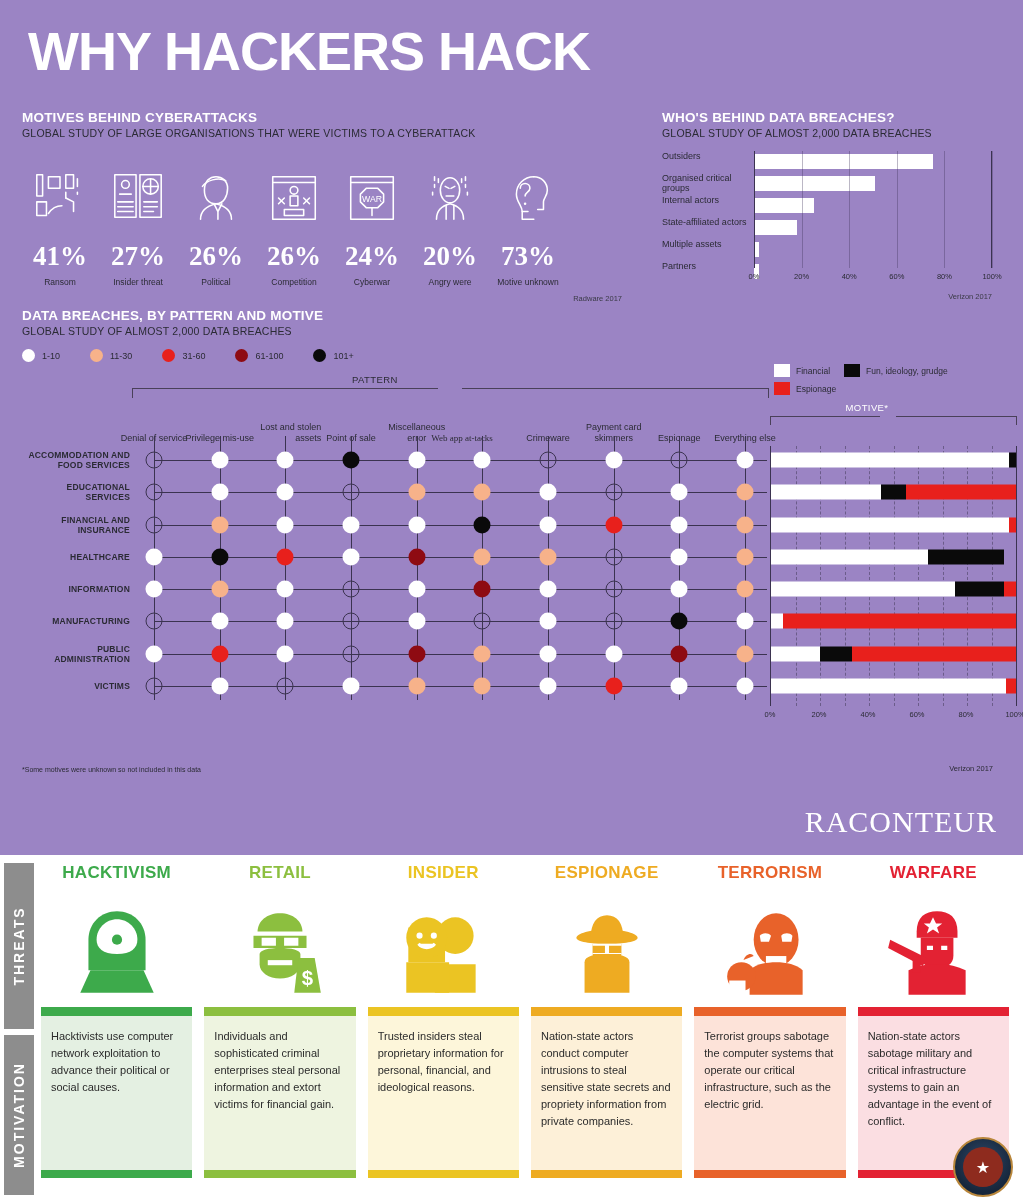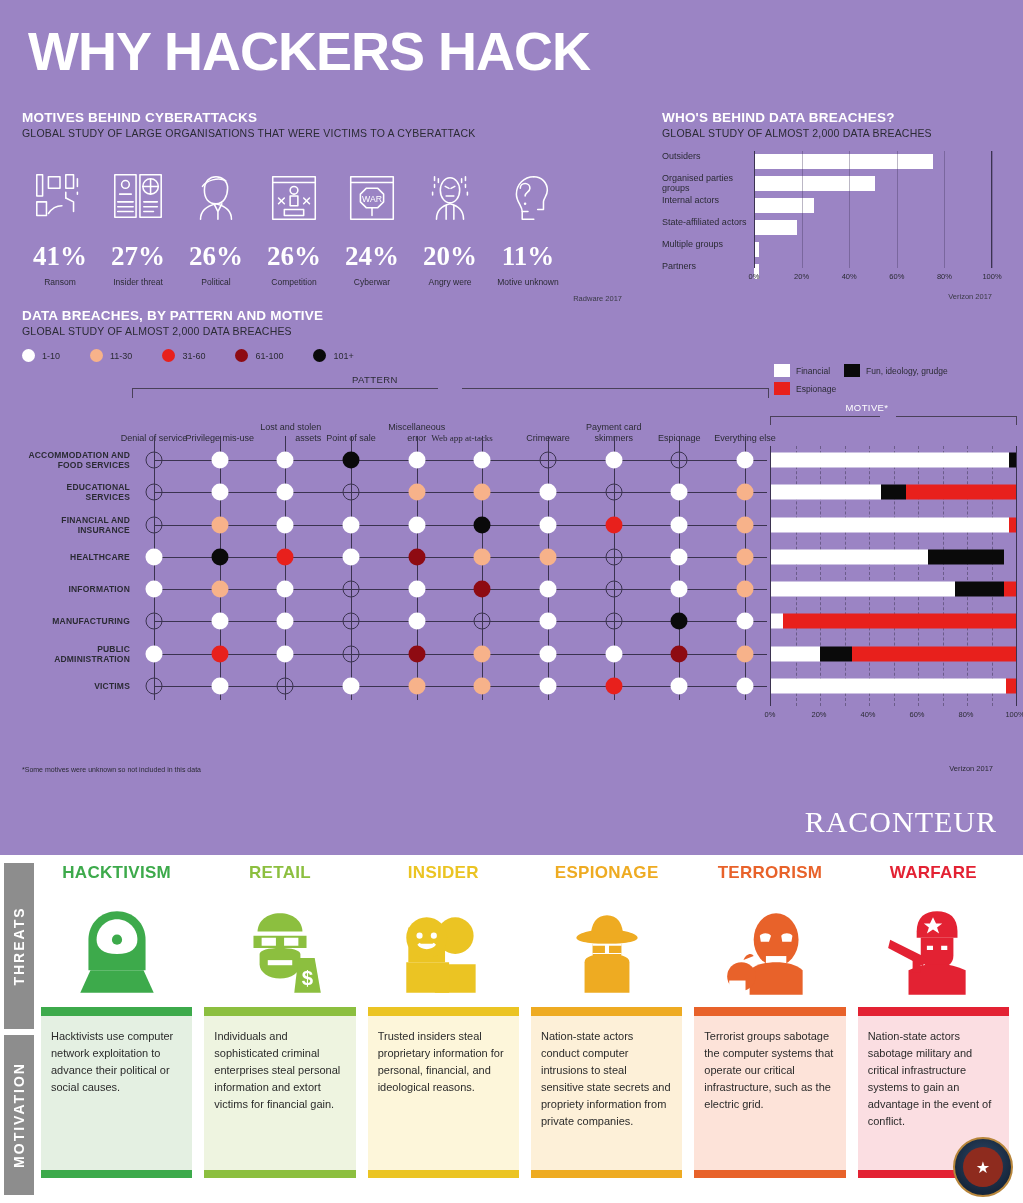--- a/index.html
+++ b/index.html
@@ -191,57 +191,57 @@
           <div class="mot">
             <div class="ico">
               <svg width="58" height="58" viewBox="0 0 60 60" fill="none" stroke="#fff" stroke-width="1.6" stroke-linecap="round" stroke-linejoin="round">
                 <path d="M36 8c-10 0-18 8-18 18 0 8 6 12 6 18v8h12"></path>
                 <path d="M36 8c8 0 14 6 14 14 0 6-4 8-4 12v8h-6"></path>
                 <path d="M22 20a5 5 0 0110 0c0 4-5 4-5 8"></path>
                 <circle cx="27" cy="36" r="1.3" fill="#fff" stroke="none"></circle>
                 <path d="M24 44h6"></path>
               </svg>
             </div>
-            <div class="pct">11%</div>
+            <div class="pct">73%</div>
             <div class="lbl">Motive unknown</div>
           </div>
         </div>
       <div class="src" style="text-align:right;margin-top:6px;padding-right:10px;">Radware 2017</div>
     </div>
 
     <div id="who">
       <div class="sec-h">WHO'S BEHIND DATA BREACHES?</div>
       <div class="sec-s">GLOBAL STUDY OF ALMOST 2,000 DATA BREACHES</div>
       <div class="wb-chart" id="wb-chart">
           <div class="wb-row">
             <div class="wb-lab">Outsiders</div>
             <div class="wb-track">
               <div class="wb-bar" style="width:75%"></div>
             </div>
           </div>
           <div class="wb-row">
-            <div class="wb-lab">Organised parties groups</div>
+            <div class="wb-lab">Organised critical groups</div>
             <div class="wb-track">
               <div class="wb-bar" style="width:51%"></div>
             </div>
           </div>
           <div class="wb-row">
             <div class="wb-lab">Internal actors</div>
             <div class="wb-track">
               <div class="wb-bar" style="width:25%"></div>
             </div>
           </div>
           <div class="wb-row">
             <div class="wb-lab">State-affiliated actors</div>
             <div class="wb-track">
               <div class="wb-bar" style="width:18%"></div>
             </div>
           </div>
           <div class="wb-row">
-            <div class="wb-lab">Multiple groups</div>
+            <div class="wb-lab">Multiple assets</div>
             <div class="wb-track">
               <div class="wb-bar" style="width:2%"></div>
             </div>
           </div>
           <div class="wb-row">
             <div class="wb-lab">Partners</div>
             <div class="wb-track">
               <div class="wb-bar" style="width:2%"></div>
             </div>
           </div>

